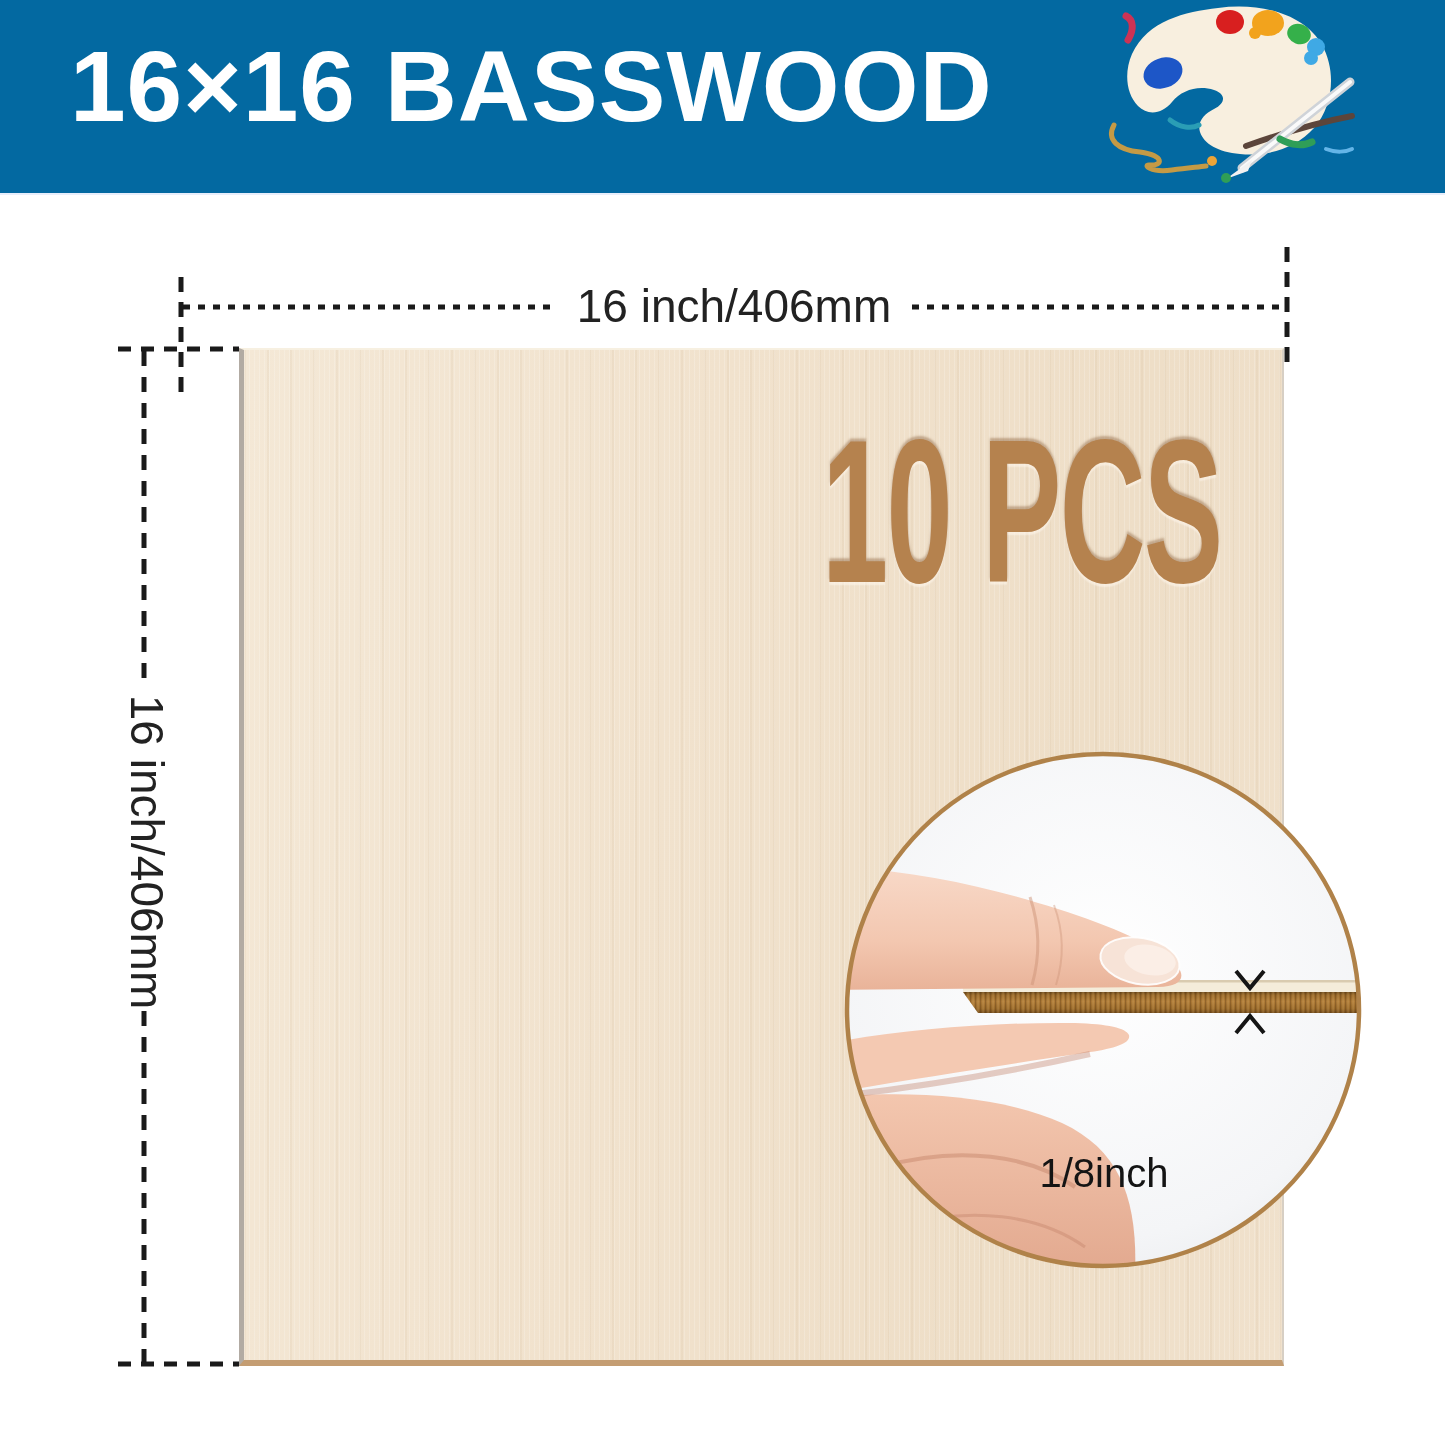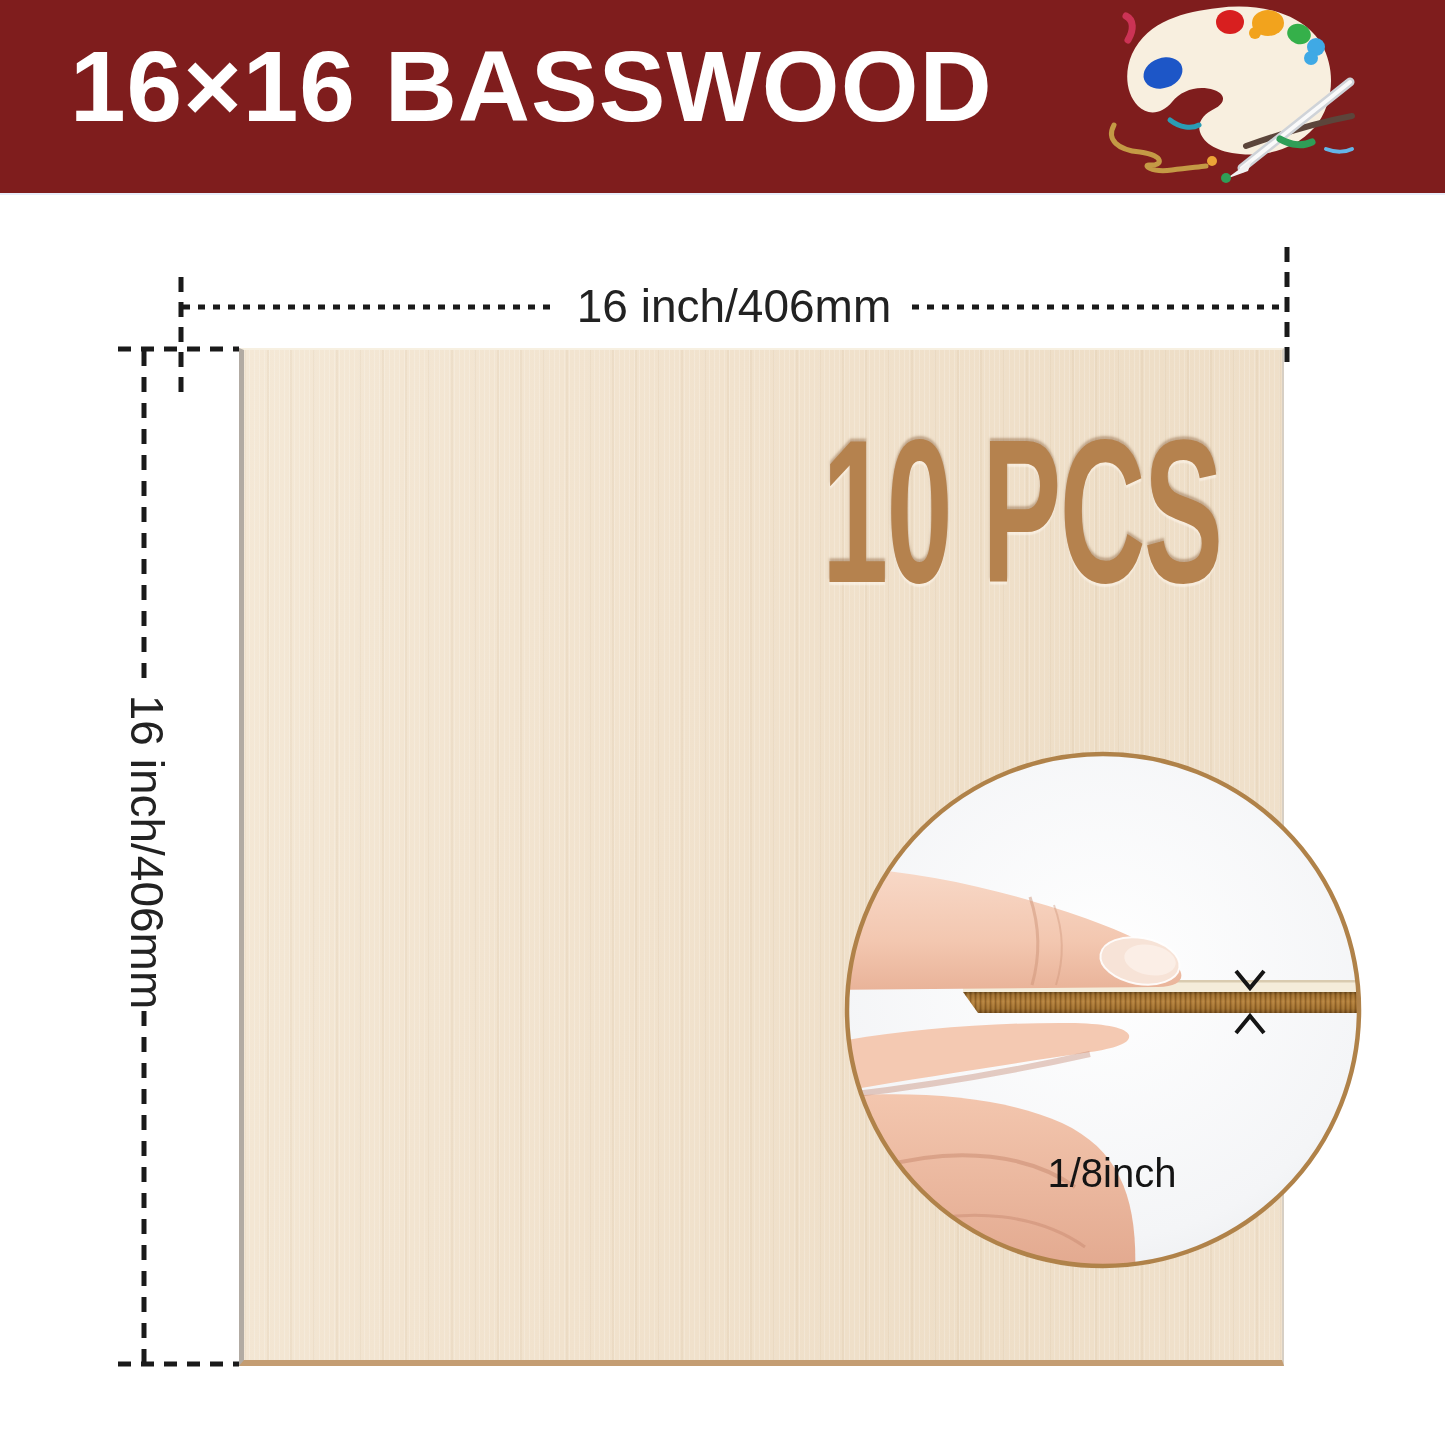--- a/index.html
+++ b/index.html
@@ -3,21 +3,21 @@
 <meta charset="utf-8">
 <style>
   html,body{margin:0;padding:0;background:#ffffff;}
   .canvas{
     position:relative;width:1445px;height:1445px;background:#ffffff;overflow:hidden;
     font-family:"Liberation Sans",sans-serif;
   }
   
   .header{
     position:absolute;left:0;top:0;width:1445px;height:193px;
-    background:#7f1d1d;border-bottom:2px solid #e8eefb;
+    background:#0369a1;border-bottom:2px solid #e8eefb;
   }
   .header-title{
     position:absolute;left:70px;top:36px;line-height:1;
     font-size:100px;font-weight:700;letter-spacing:1px;color:#ffffff;white-space:nowrap;
   }
   .palette-svg{position:absolute;right:0;top:0;width:345px;height:200px;}
   
   .board{
     position:absolute;left:239px;top:348px;width:1045px;height:1018px;box-sizing:border-box;
     border-left:5px solid #b2aba3;border-top:2px solid #f7f0e1;
@@ -40,21 +40,21 @@
     font-size:46px;color:#222222;white-space:nowrap;line-height:1;
   }
   .dim-left{
     position:absolute;left:147px;top:852px;transform:translate(-50%,-50%) rotate(90deg);
     font-size:46px;color:#222222;white-space:nowrap;line-height:1;
   }
   
   .inset-svg{position:absolute;left:840px;top:747px;width:526px;height:526px;}
   .inset-label{
     position:absolute;left:1104px;top:1151px;transform:translateX(-50%);
-    text-align:center;font-size:40px;line-height:45px;color:#141414;white-space:nowrap;margin-left:8px;
+    text-align:center;font-size:40px;line-height:45px;color:#141414;white-space:nowrap;
   }
 </style>
 </head>
 <body>
 
 <div class="canvas">
 
   <div class="header">
     <div class="header-title">16×16 BASSWOOD</div>
 

